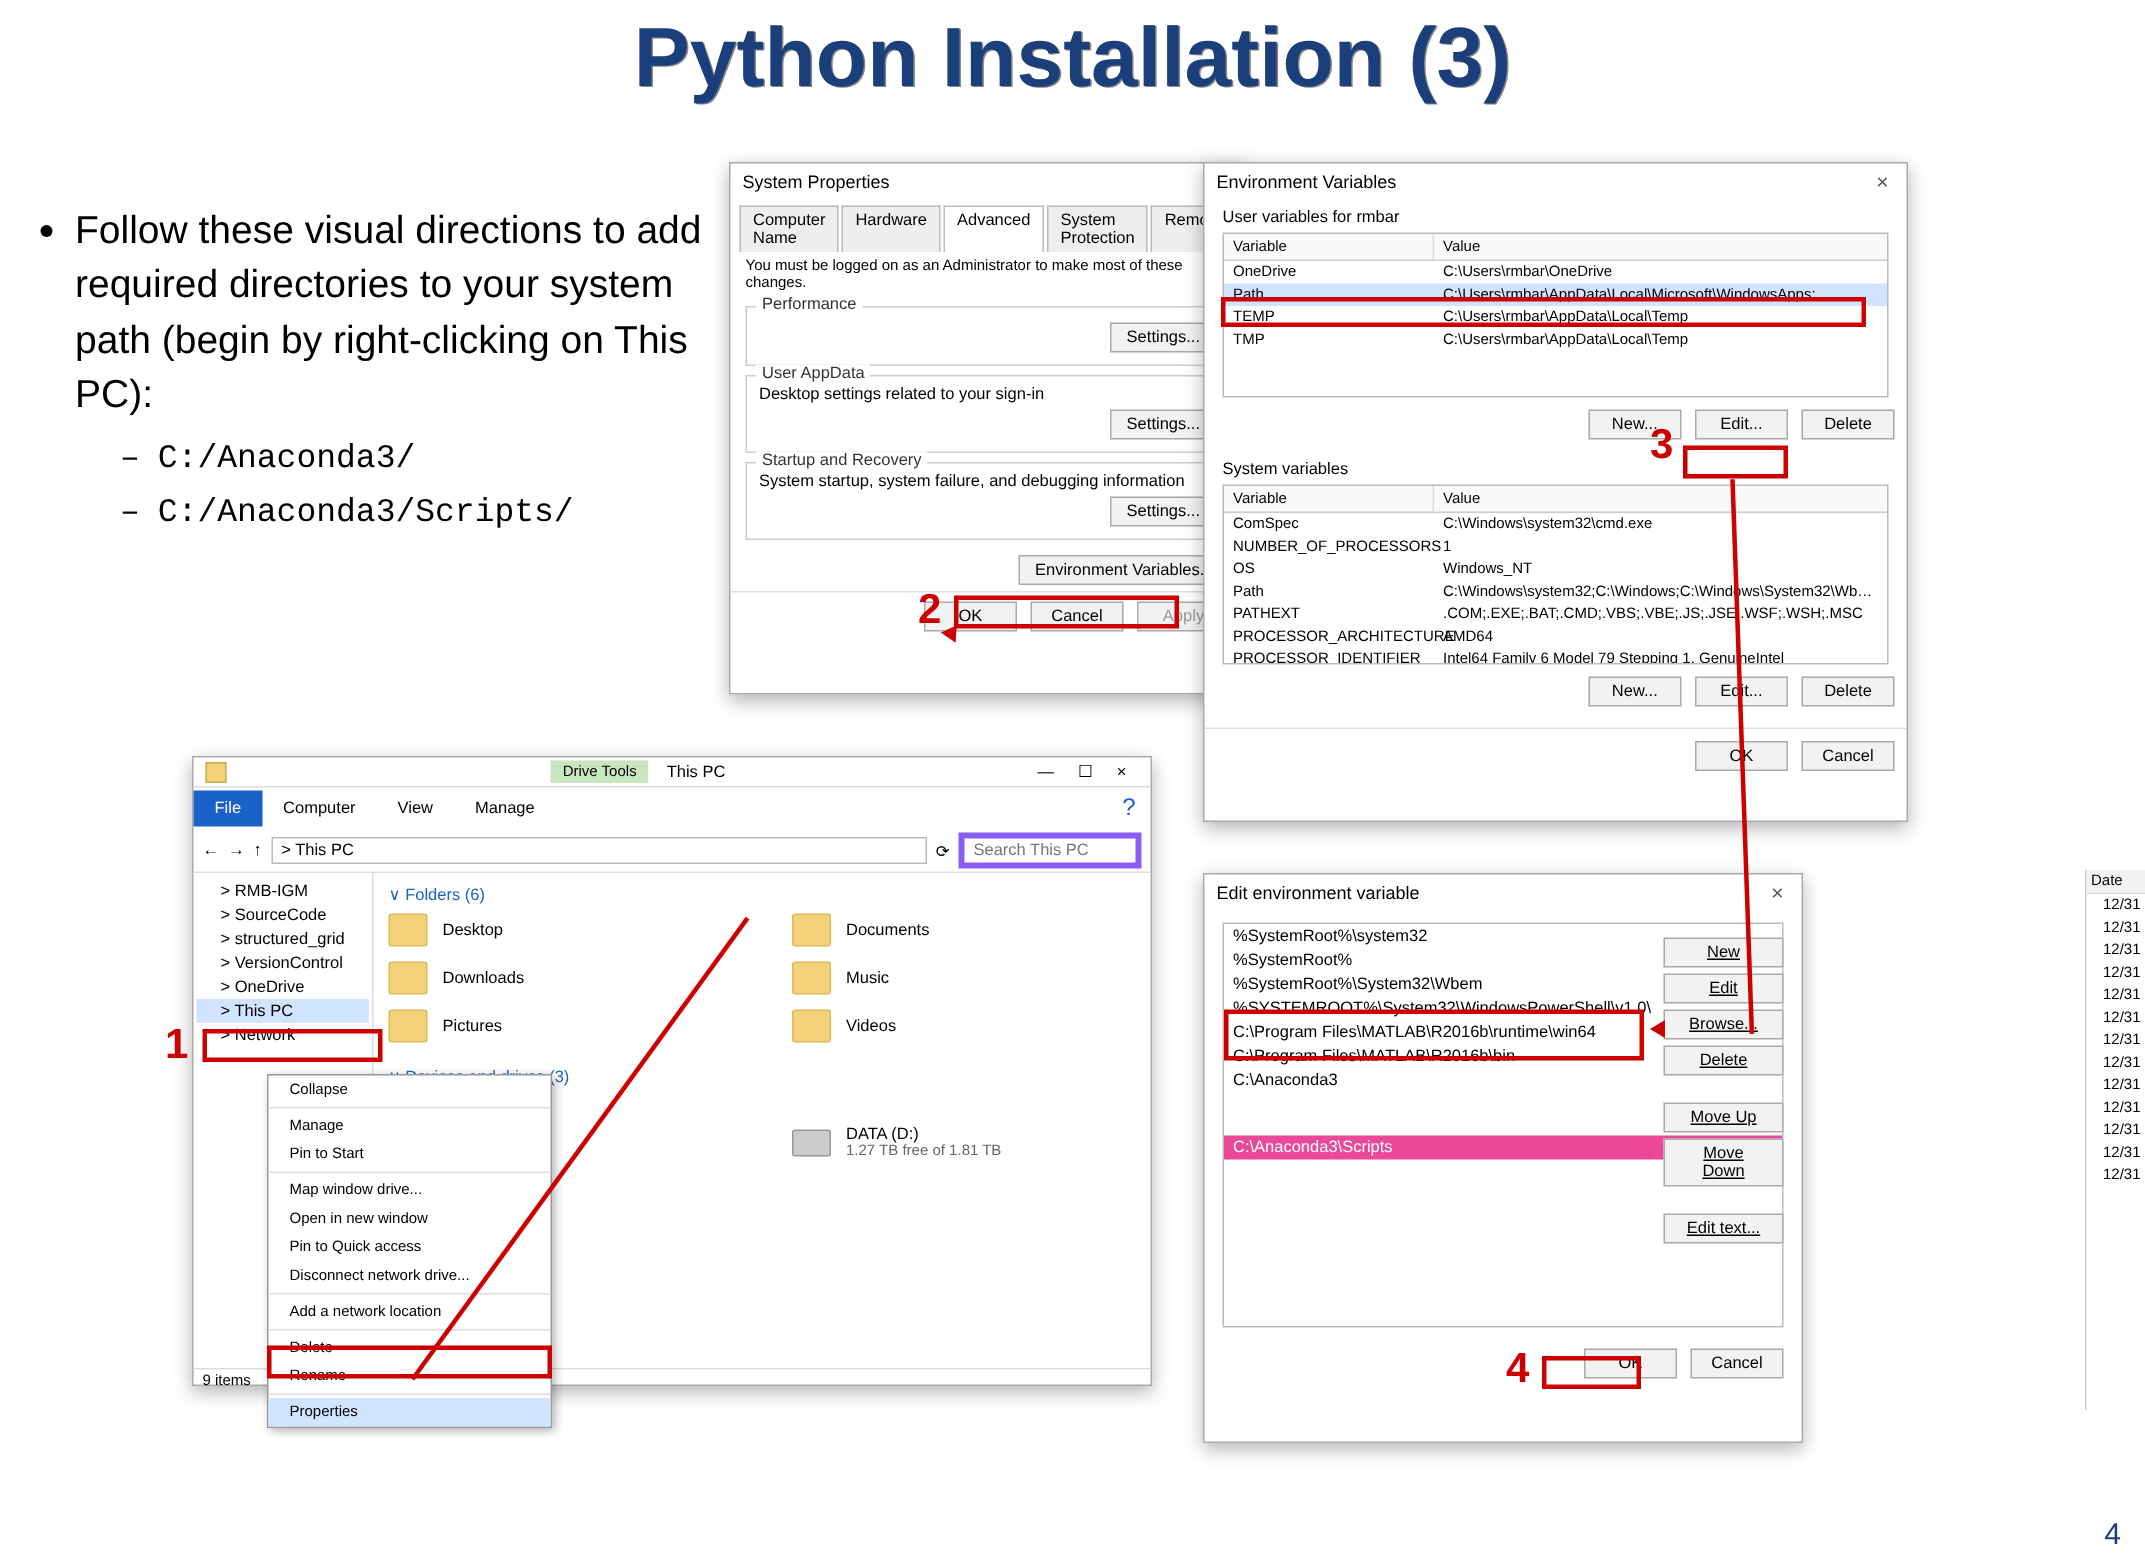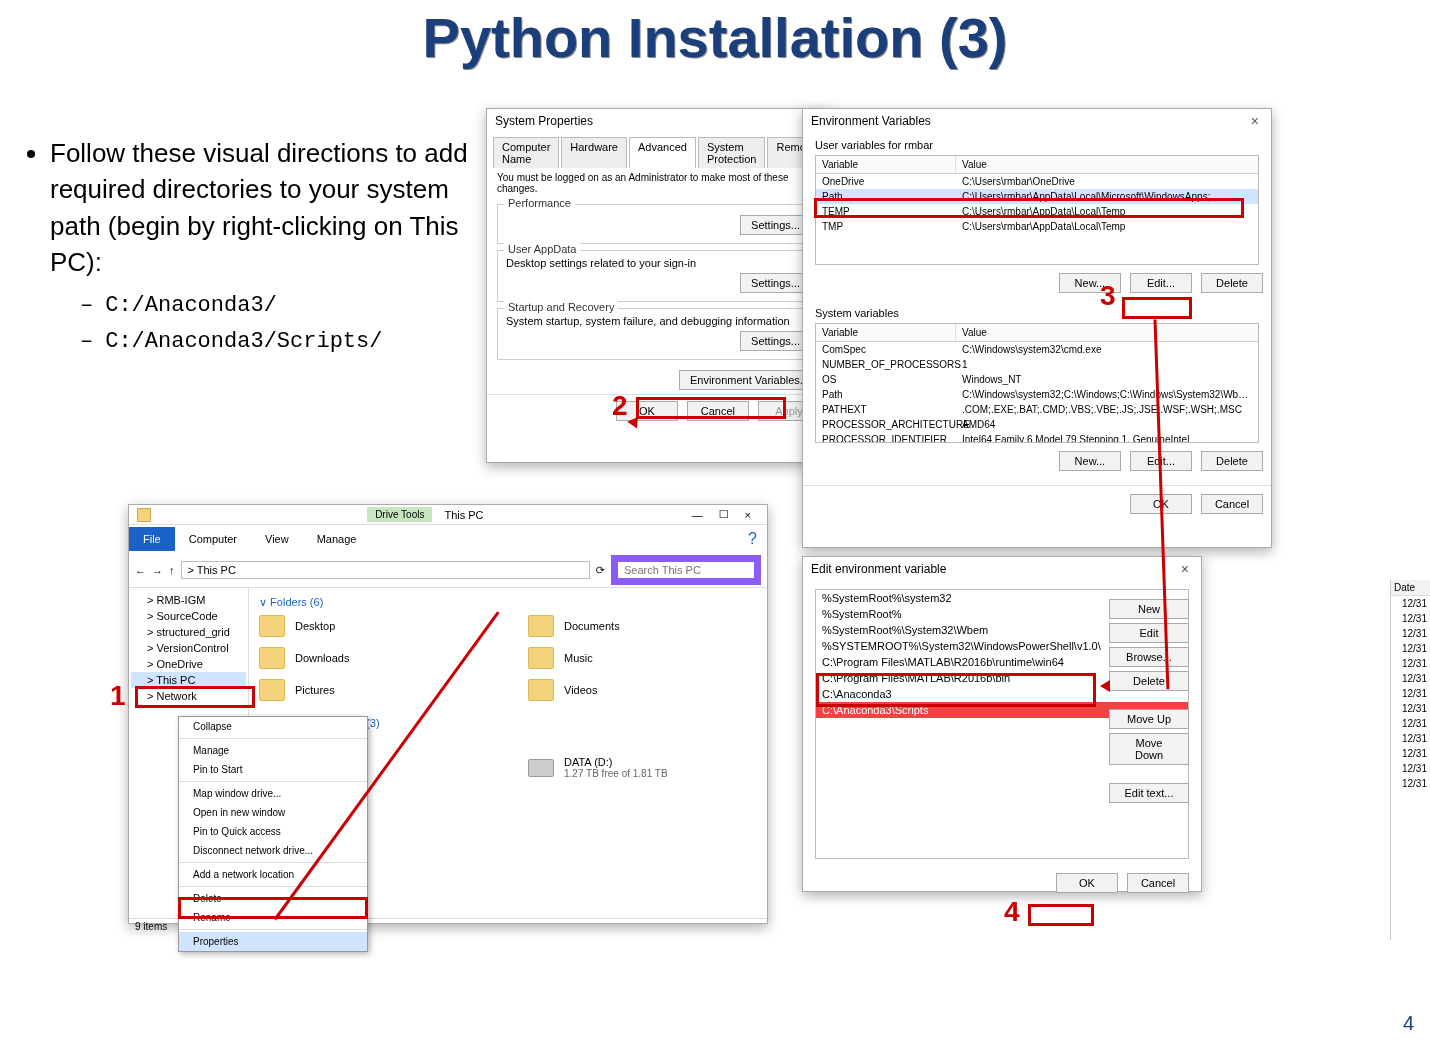--- a/index.html
+++ b/index.html
@@ -41,38 +41,38 @@
   #sysprop .footer { text-align: right; padding: 6px 10px; border-top: 1px solid #ddd; }
 
   
   #envvars { left: 802px; top: 108px; width: 470px; height: 440px; }
   #envvars .section-label { padding: 6px 12px 4px; font-size: 11px; }
   #envvars .scrollbox.user { margin: 0 12px; height: 110px; }
   #envvars .scrollbox.sys  { margin: 0 12px; height: 120px; }
   #envvars .btnrow.final { border-top: 1px solid #ddd; margin-top: 6px;}
 
   
-  #editenv { left: 802px; top: 556px; width: 400px; height: 336px; }
+  #editenv { left: 802px; top: 582px; width: 400px; height: 380px; }
   #editenv .list { border:1px solid #bbb; margin:8px 12px; height:270px; font-size:11px; position:relative; }
   #editenv .list .row { padding:2px 6px; white-space:nowrap; overflow:hidden; text-overflow:ellipsis;}
-  #editenv .list .row.selected { background:#ef4444; color:#fff;}
+  #editenv .list .row.selected { background:#ec4899; color:#fff;margin-top:29px;}
   #editenv .sidebtns { position:absolute; right:12px; top:10px; width:80px; display:flex; flex-direction:column; gap:4px;}
-  #editenv .sidebtns .btn { margin:0; min-width:0; }
+  #editenv .sidebtns .btn { margin:0; min-width:0;text-decoration:underline; }
   #editenv .btnrow { padding:6px 12px;}
 
   
   #explorer { left: 128px; top: 504px; width: 640px; height: 420px; background:#fff;}
   #explorer .ribbon { display:flex; align-items:center; height:28px; font-size:11px;}
   #explorer .ribbon .file { background:#1a62c7; color:#fff; padding:6px 14px; }
   #explorer .ribbon .rtab { padding:6px 14px; }
   #explorer .drive-tools { background:#c8e6c0; color:#000; padding:2px 8px; font-size:10px; margin-left:10px;}
   #explorer .subtitle { display:flex; align-items:center; border-bottom:1px solid #ddd; font-size:11px; padding:2px 8px;}
   #explorer .nav { display:flex; align-items:center; border-bottom:1px solid #ddd; padding:2px 6px; gap:6px;}
   #explorer .addr { flex:1; border:1px solid #bbb; padding:2px 6px; font-size:11px;}
-  #explorer .search { width:150px; border:7px solid #8b5cf6; padding:2px 6px; font-size:11px; color:#888;}
+  #explorer .search { width:122px; border:4px solid #8b5cf6; padding:2px 6px; font-size:11px; color:#888;}
   #explorer .body { display:flex; height:330px;}
   #explorer .tree { width:120px; border-right:1px solid #ddd; font-size:11px; padding:4px 2px; overflow:hidden;}
   #explorer .tree .node { padding:2px 4px 2px 16px; white-space:nowrap;}
   #explorer .content { flex:1; padding:6px 10px; font-size:11px;}
   #explorer .content .hdr { color:#1a62c7; font-size:11px; padding:2px 0;}
   #explorer .folder-item { display:flex; align-items:center; gap:10px; margin:4px 0;}
   #explorer .ficon { width:26px; height:22px; background:#f4d27a; border:1px solid #e0b956; border-radius:2px;}
   #explorer .drive { display:flex; align-items:center; gap:10px; margin:24px 0;}
   #explorer .dicon { width:26px; height:18px; background:#ccc; border:1px solid #999; border-radius:2px;}
   #explorer .status { border-top:1px solid #ddd; font-size:10px; padding:2px 6px;}

